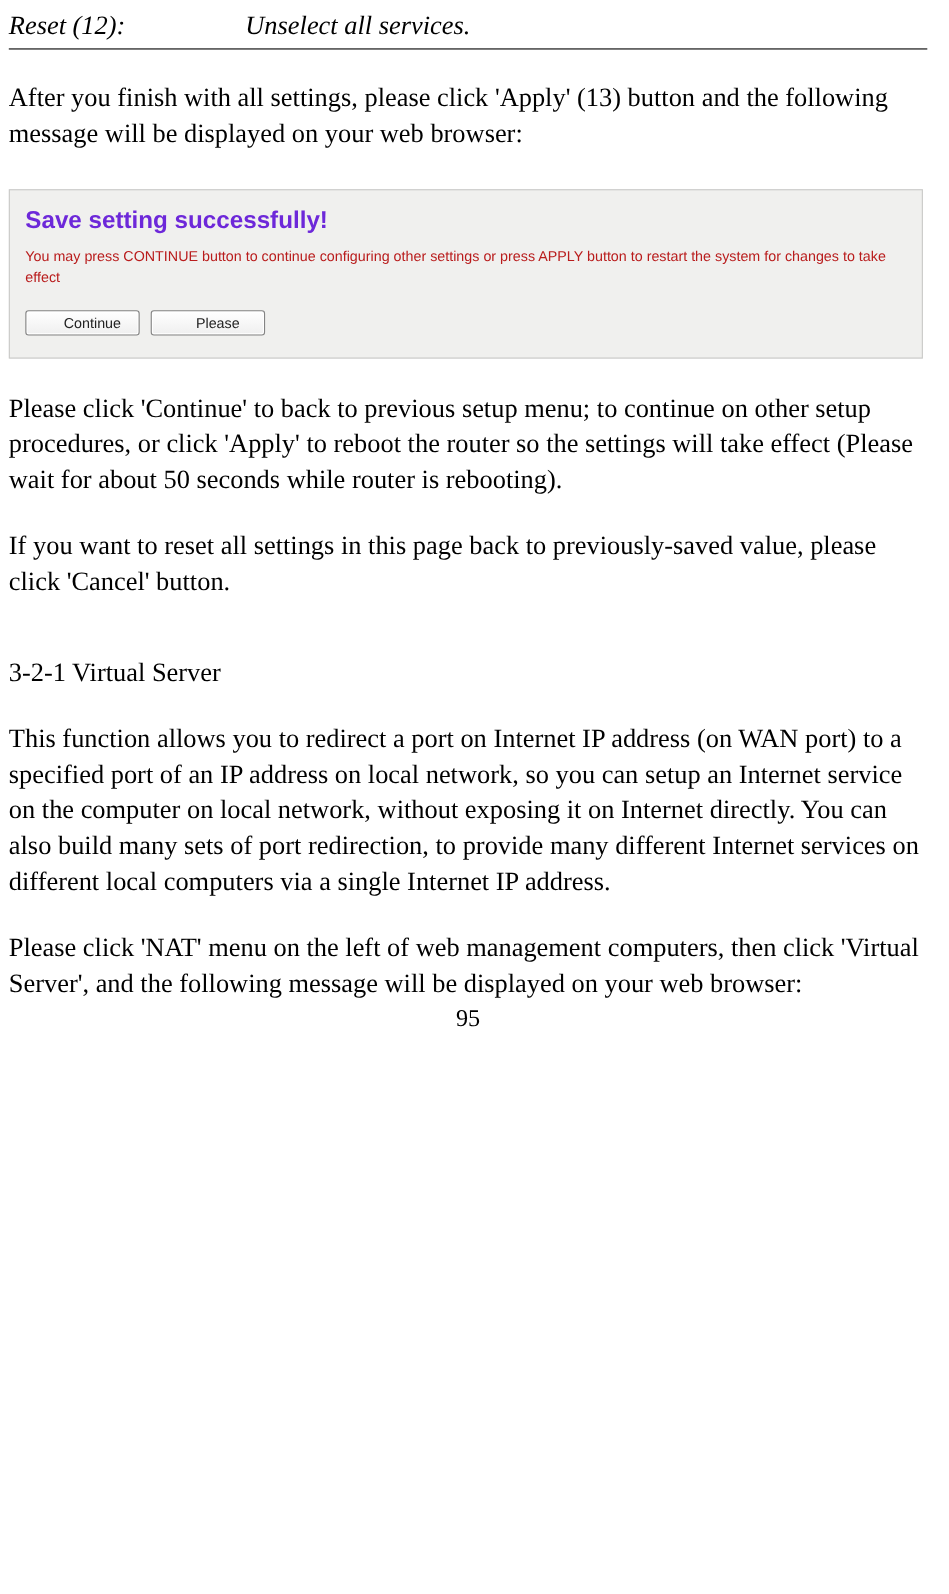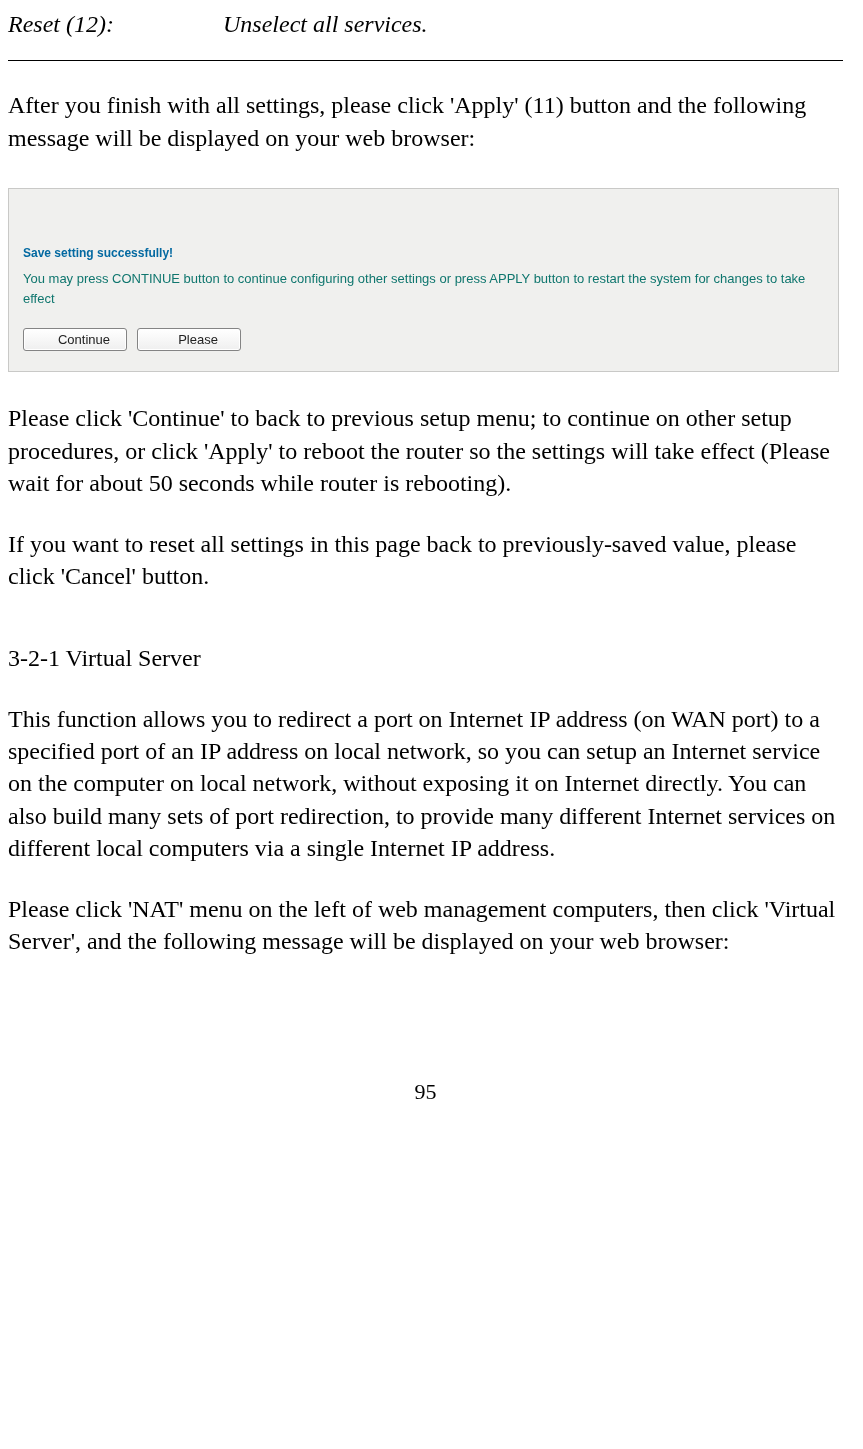--- a/index.html
+++ b/index.html
@@ -9,21 +9,21 @@
       margin: 0;
       padding: 8px 20px 20px 8px;
       color: #000;
       background: #fff;
       width: 835px;
     }
     .table-row {
       display: flex;
       border-bottom: 1.5px solid #000;
       font-style: italic;
-      padding-bottom: 20px;
+      padding-bottom: 4px;
     }
     .table-cell-left {
       width: 215px;
     }
     .table-cell-right {
       flex: 1;
     }
     .body-text {
       margin-top: 28px;
     }
@@ -31,29 +31,28 @@
       background: #f0f0ee;
       border: 1px solid #c9c9c7;
       padding: 0;
       margin-top: 34px;
       margin-bottom: 30px;
       width: 829px;
     }
     .dialog-title {
       font-family: Arial, sans-serif;
       font-weight: bold;
-      font-size: 12px;
+      font-size: 22px;
       padding: 12px 14px 8px 14px;
-      color: #0369a1;
-      margin-top: 44px;
+      color: #6d28d9;
     }
     .dialog-desc {
       font-family: Arial, sans-serif;
       font-size: 13px;
-      color: #0f766e;
+      color: #b91c1c;
       padding: 0 14px 20px 14px;
       line-height: 1.5;
     }
     .dialog-buttons {
       padding: 0 14px 20px 14px;
       display: flex;
       gap: 10px;
     }
     .ui-button {
       font-family: Arial, sans-serif;
@@ -66,33 +65,32 @@
       cursor: pointer;
       color: #222;
       box-shadow: 0 0 0 1px #fff inset;
       padding-left: 24px;
     }
     .section-heading {
       margin-top: 50px;
     }
     .page-number {
       text-align: center;
-      margin-top: 120px;
       font-size: 22px;
     }
   </style>
 </head>
 <body>
 
 <div class="table-row">
   <div class="table-cell-left">Reset (12):</div>
   <div class="table-cell-right">Unselect all services.</div>
 </div>
 
-<div class="body-text">After you finish with all settings, please click 'Apply' (11) button and the following message will be displayed on your web browser:</div>
+<div class="body-text">After you finish with all settings, please click 'Apply' (13) button and the following message will be displayed on your web browser:</div>
 
 <div class="dialog-box">
   <div class="dialog-title">Save setting successfully!</div>
   <div class="dialog-desc">You may press CONTINUE button to continue configuring other settings or press APPLY button to restart the system for changes to take effect</div>
   <div class="dialog-buttons">
     <button class="ui-button">Continue</button>
     <button class="ui-button">Please</button>
   </div>
 </div>
 

